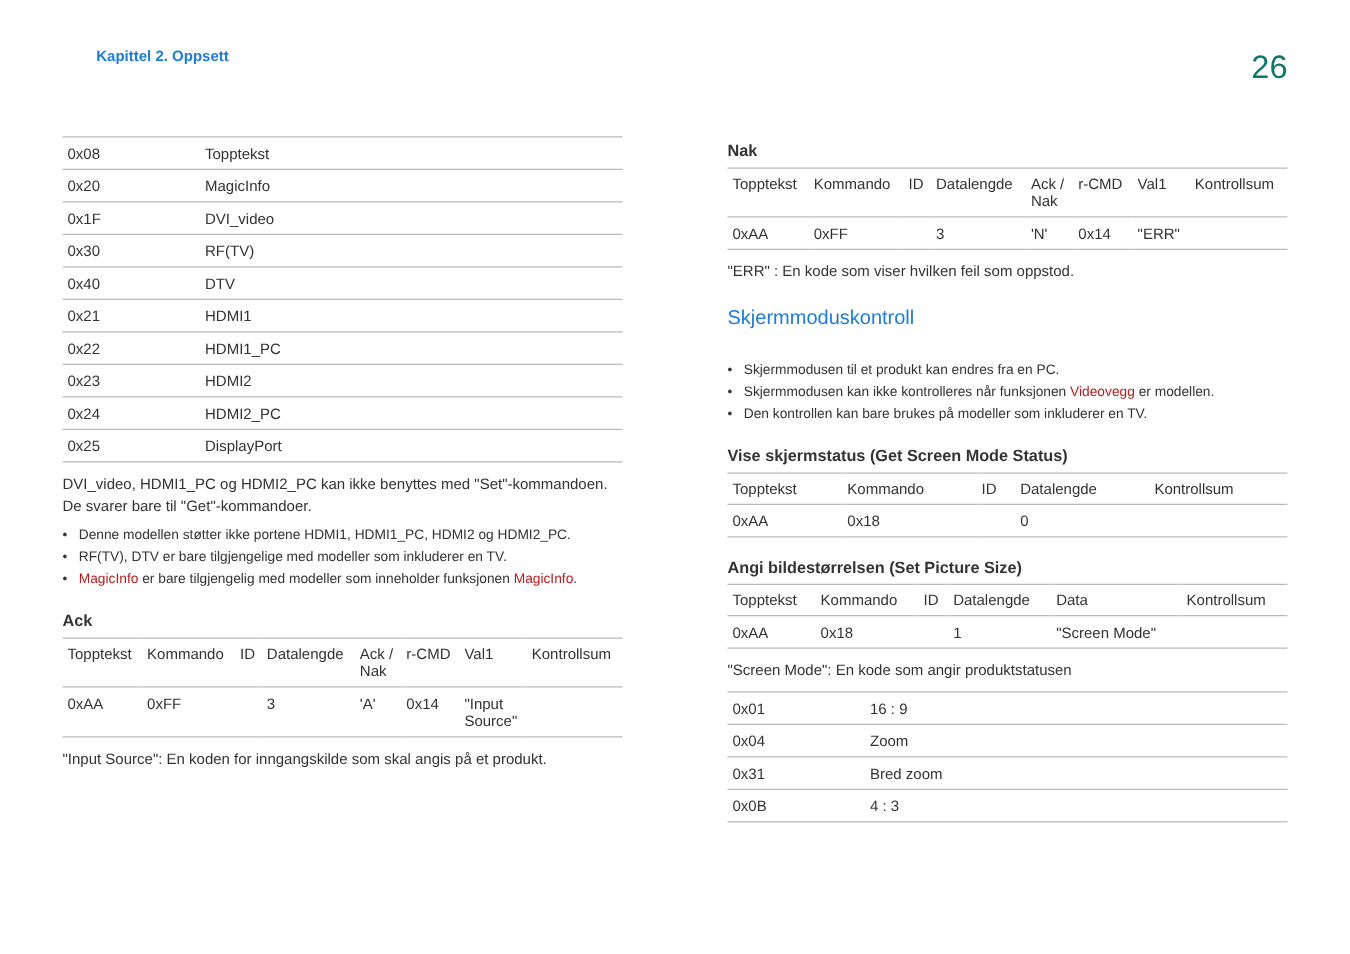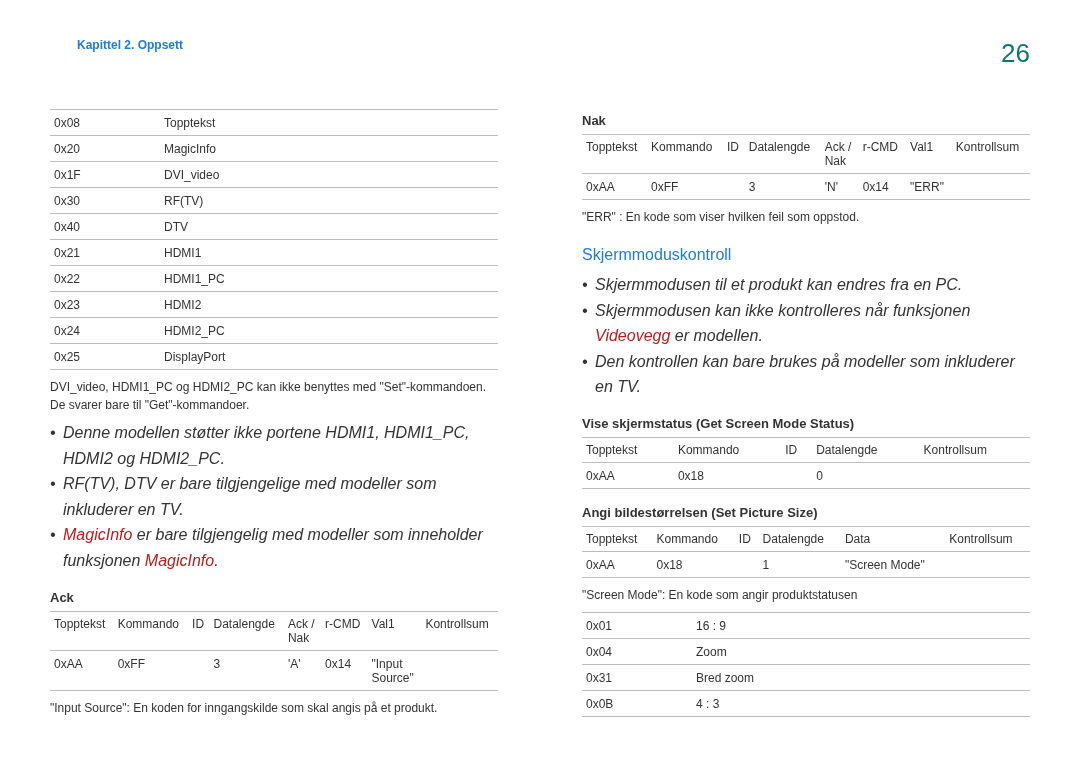--- a/index.html
+++ b/index.html
@@ -9,25 +9,25 @@
   .page-no { color: #0f766e; font-size: 26px; font-weight: 400; }
   .cols { display: flex; gap: 84px; }
   .col { flex: 1; }
   table { width: 100%; border-collapse: collapse; }
   td, th { text-align: left; padding: 6px 4px 5px 4px; font-weight: 400; font-size: 12px; border-bottom: 1px solid #bbb; vertical-align: top; }
   thead th { border-bottom: 1px solid #bbb; }
   .table-kv td:first-child { width: 110px; }
   .table-kv { margin-bottom: 8px; }
   p { font-size: 12px; line-height: 1.5; margin-top: 8px; }
   ul { list-style: none; margin-top: 6px; }
-  ul li { font-size: 16px; line-height: 1.6; padding-left: 13px; position: relative; font-style: italic; }
+  ul li { font-size: 11px; line-height: 1.6; padding-left: 13px; position: relative; }
   ul li::before { content: "•"; position: absolute; left: 0; top: 0; }
   .heading-sm { font-size: 13px; font-weight: 700; margin-top: 16px; margin-bottom: 6px; }
   .heading-md { font-size: 13px; font-weight: 700; margin-top: 4px; margin-bottom: 6px; }
-  .heading-blue { color: #1e7cd6; font-size: 16px; font-weight: 500; margin-top: 20px; margin-bottom: 8px; }
+  .heading-blue { color: #1e7cd6; font-size: 16px; font-weight: 500; margin-top: 20px; margin-bottom: 24px; }
   .link { color: #b91c1c; }
   .topbar-table th { padding-top: 5px; }
   .screen-mode-table td:first-child { width: 110px; }
   .screen-mode-table { margin-top: 8px; }
   .top-border { border-top: 1px solid #bbb; }
 </style>
 </head>
 <body>
 
 <div class="header">

